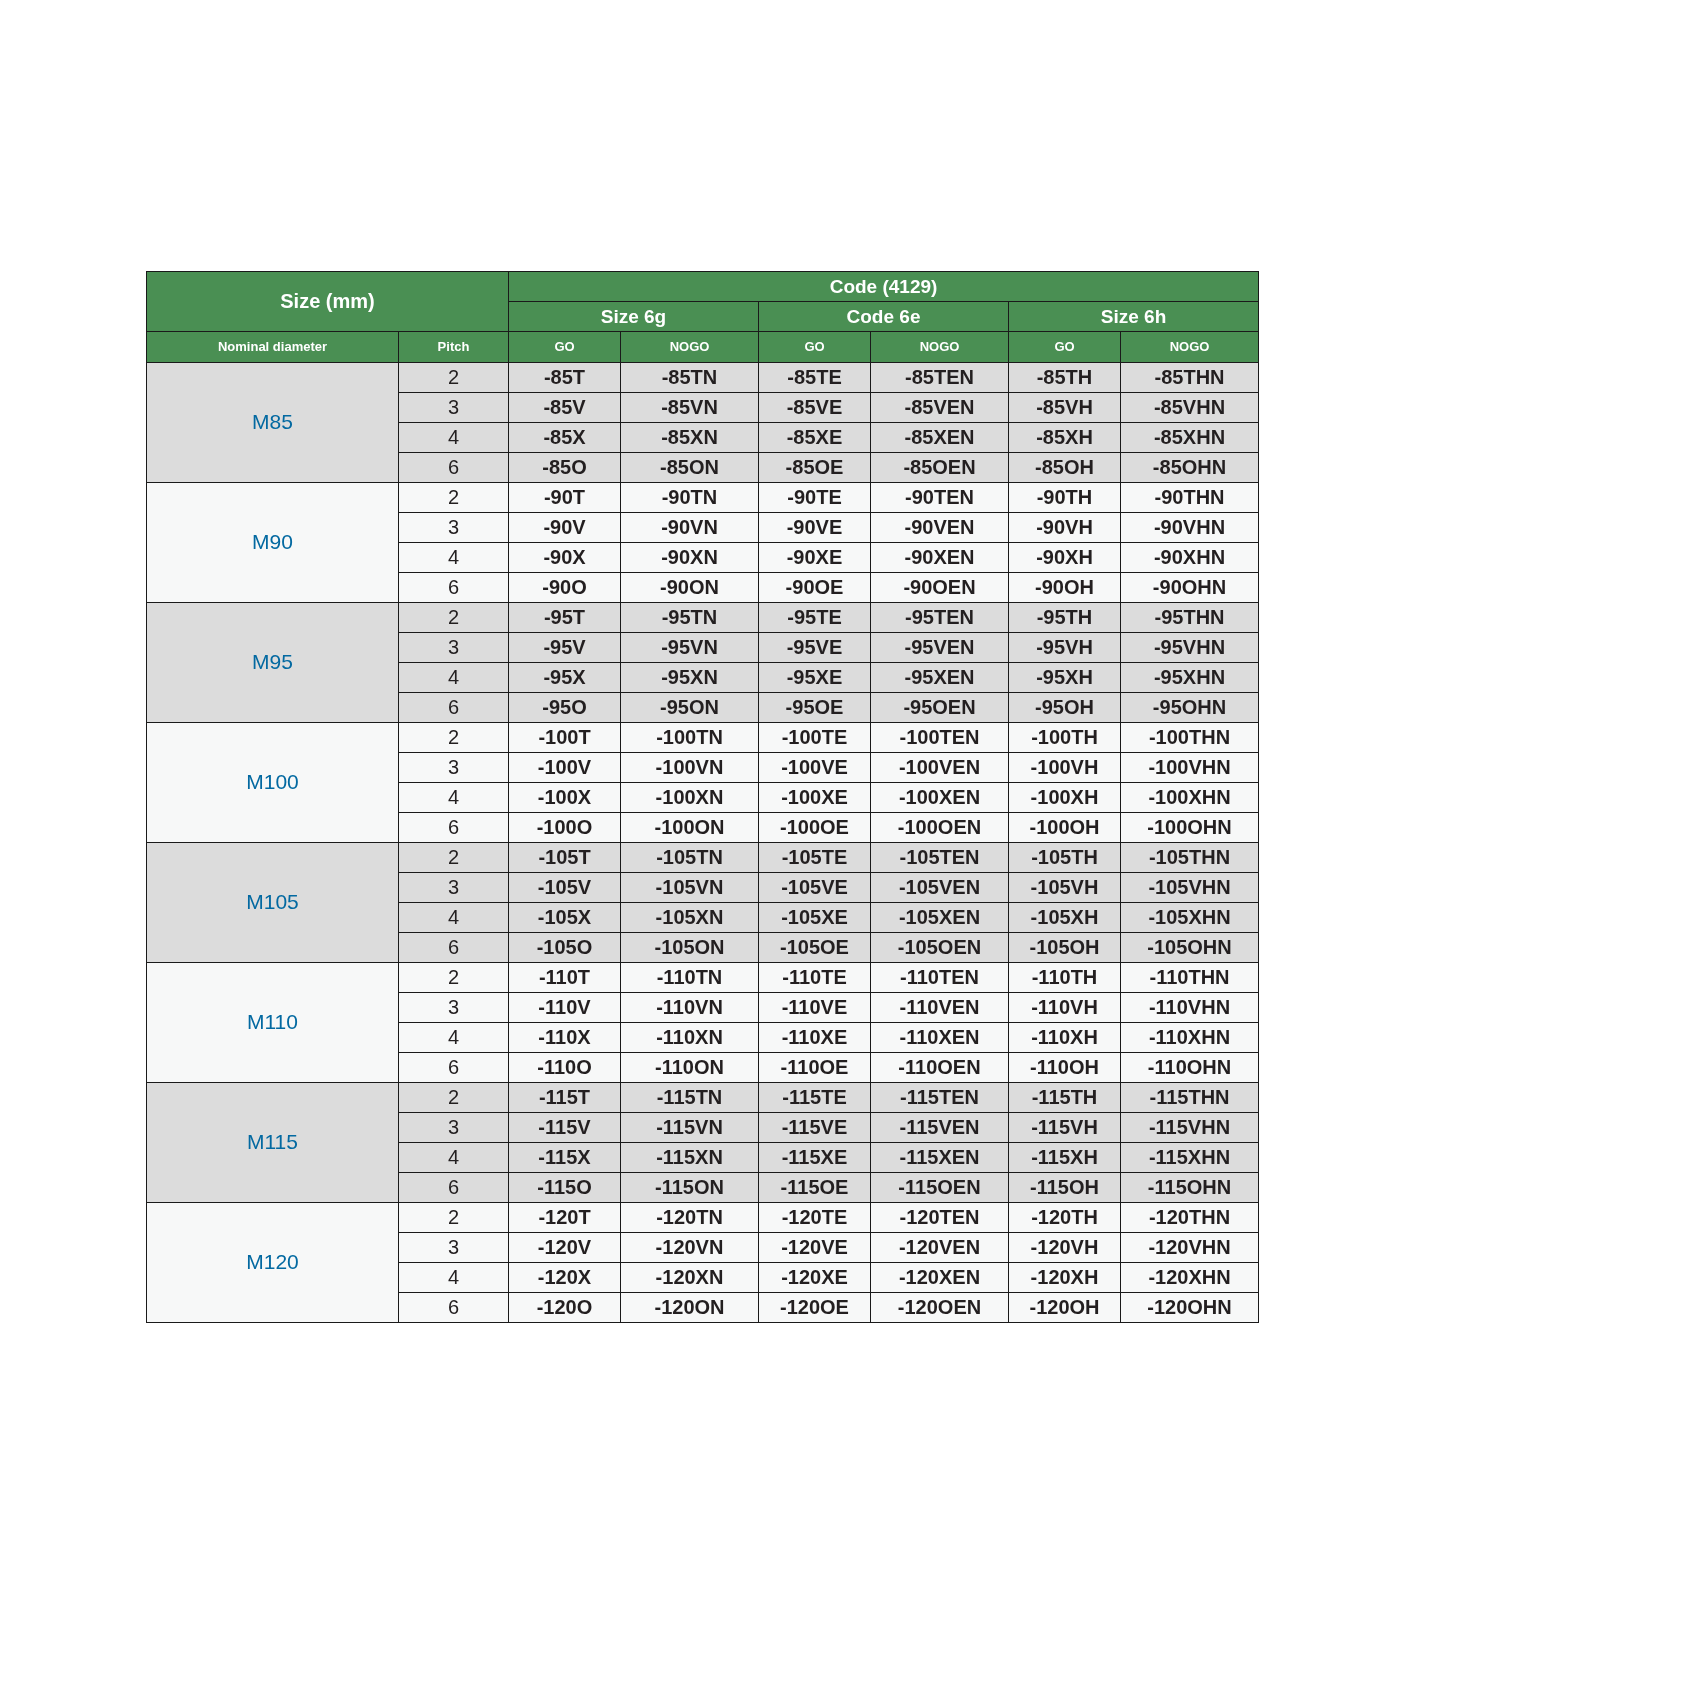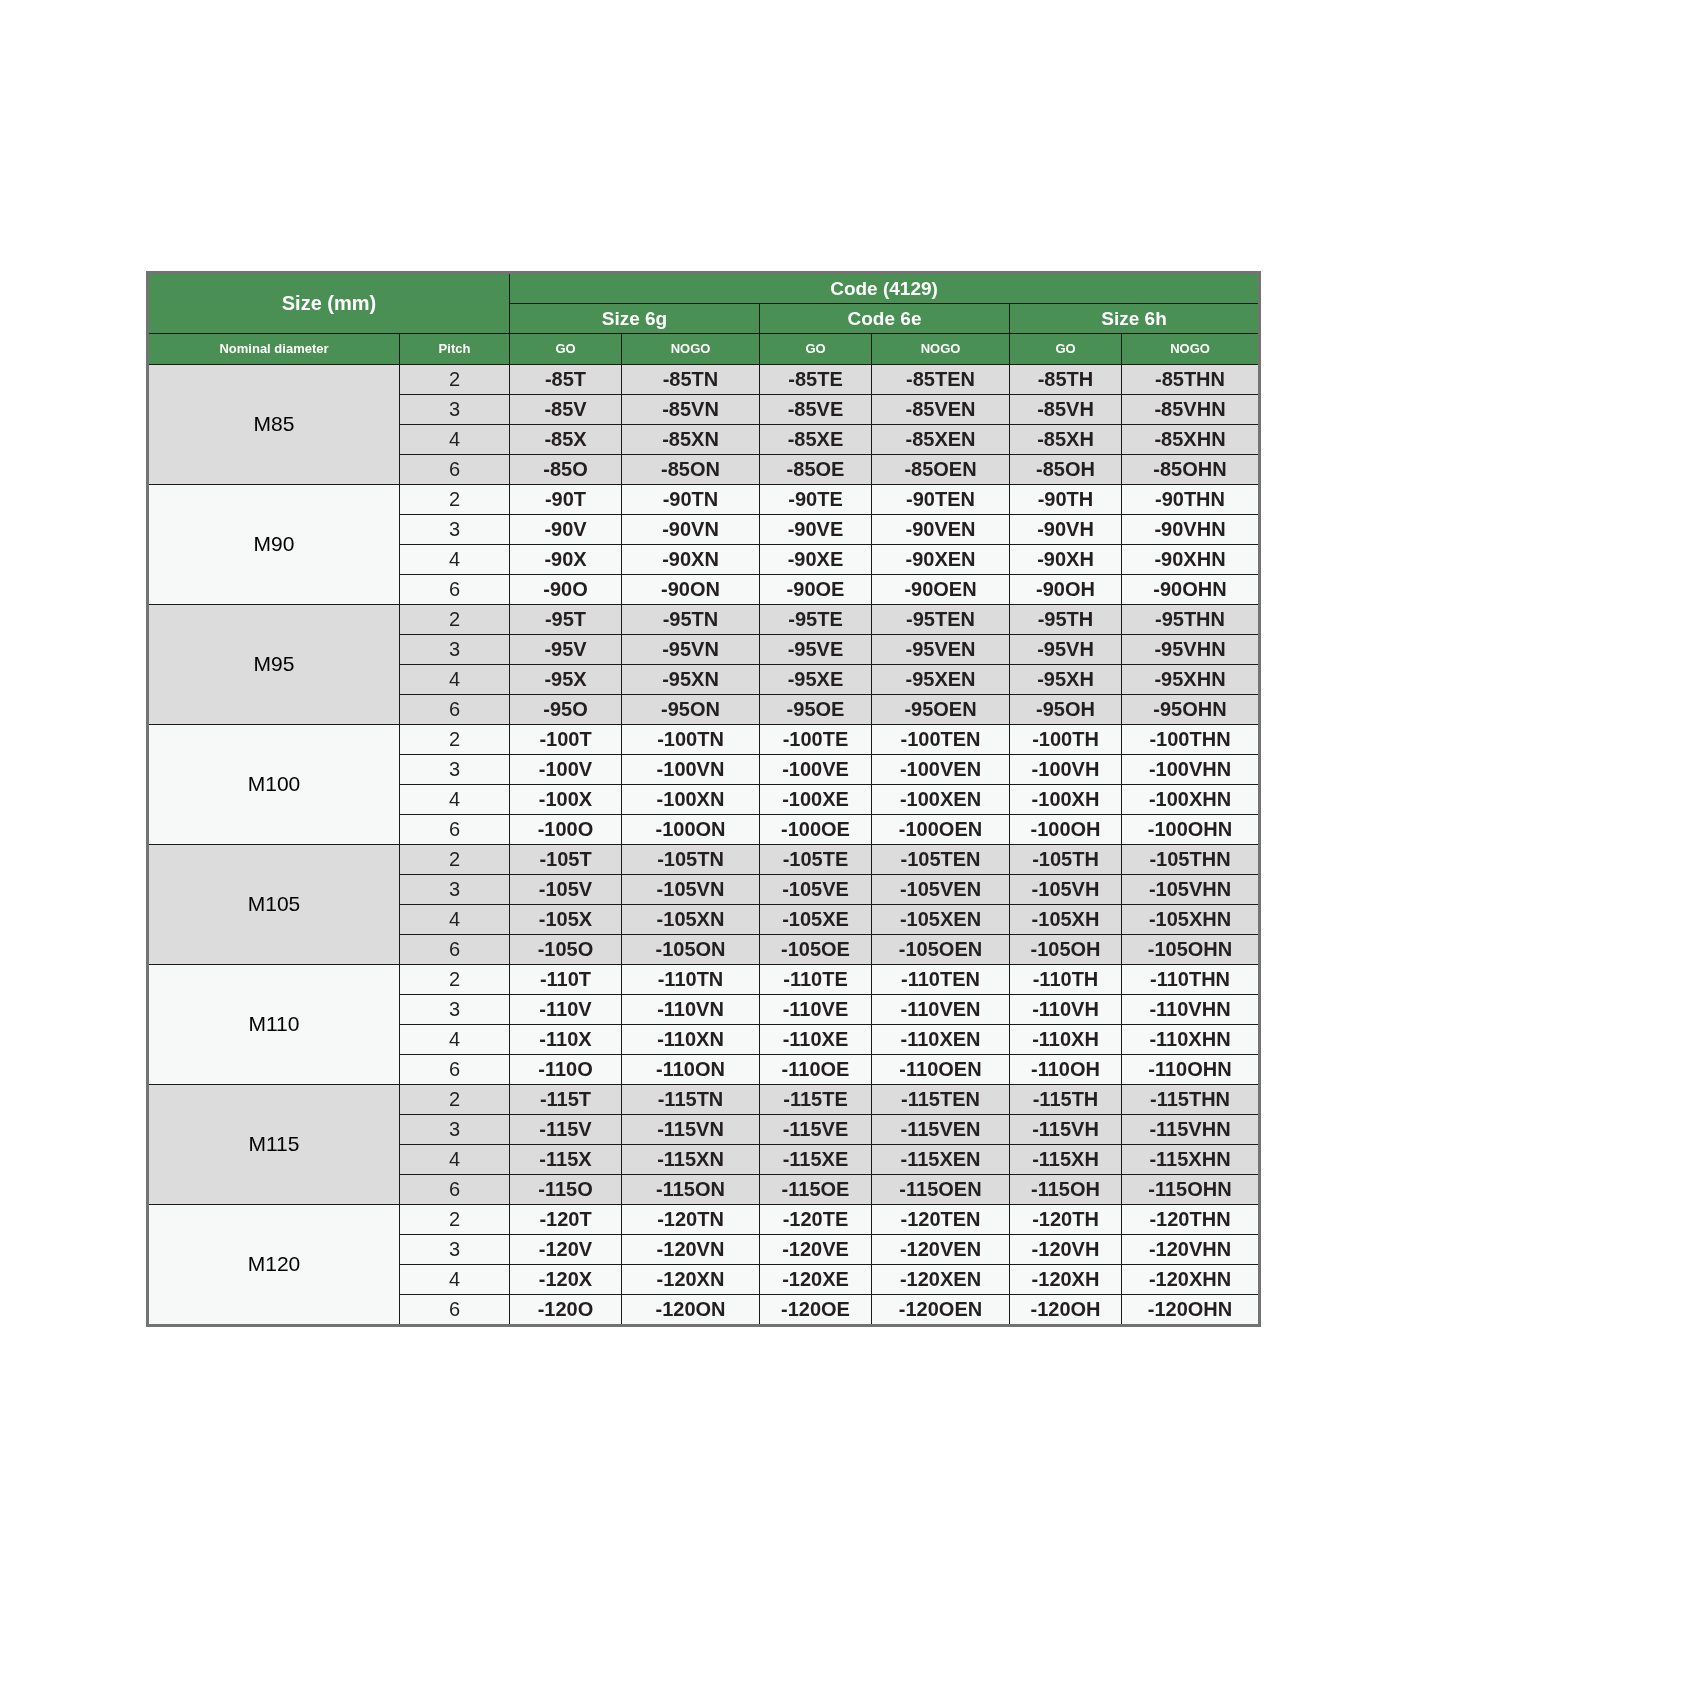--- a/index.html
+++ b/index.html
@@ -23,21 +23,21 @@
   #table-wrap {
     position: absolute;
     left: 146px;
     top: 271px;
     width: 1036px;
   }
   table.spec {
     border-collapse: collapse;
     table-layout: fixed;
     width: 1036px;
-    border: 3px solid #737373;
+    border: 1px solid #737373;
   }
   table.spec col.c-nom   { width: 252px; }
   table.spec col.c-pitch { width: 110px; }
   table.spec col.c-d     { width: 112px; }
   table.spec col.c-d2    { width: 138px; }
 
   table.spec th, table.spec td {
     border: 1px solid #1a1a1a;
     padding: 0;
     text-align: center;
@@ -69,21 +69,21 @@
   }
   
   tbody td {
     font-size: 20px;
     height: 29px;
     color: #231f20;
   }
   td.nom {
     font-size: 21px;
     font-weight: normal;
-    color: #000000;
+    color: #0369a1;
   }
   td.pitch {
     font-size: 20px;
     font-weight: normal;
     color: #231f20;
   }
   td.code {
     font-weight: bold;
     font-size: 20px;
     color: #231f20;

